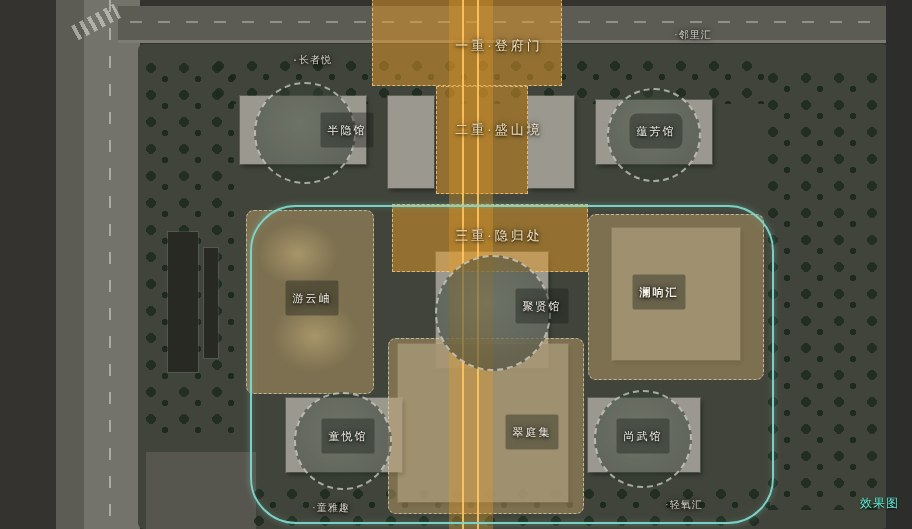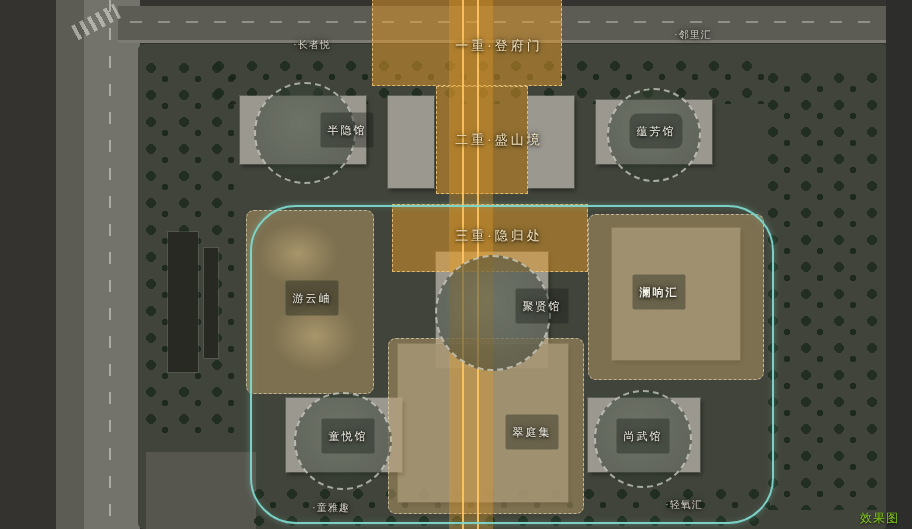--- a/index.html
+++ b/index.html
@@ -32,21 +32,21 @@
   .axisband{position:absolute;background:rgba(228,154,38,0.36);}
   .axisline{position:absolute;background:rgba(255,198,96,0.9);}
   .circle{position:absolute;border-radius:50%;border:2px dashed rgba(236,236,226,0.62);background:radial-gradient(circle at 45% 40%, rgba(64,78,62,0.5), rgba(40,48,40,0.55));}
   .teal{position:absolute;border:2px solid rgba(126,216,206,0.95);border-radius:46px;box-shadow:0 0 7px rgba(126,216,206,0.35), inset 0 0 7px rgba(126,216,206,0.18);}
   
   .lbl{position:absolute;transform:translate(-50%,-50%);white-space:nowrap;color:#f2efe4;
        text-shadow:0 1px 3px rgba(0,0,0,0.9),0 0 6px rgba(0,0,0,0.7);letter-spacing:2px;font-size:12px;}
   .axis-lbl{font-size:13px;color:#f3e2bb;letter-spacing:3px;}
   .venue{font-size:11px;background:rgba(22,26,20,0.38);padding:10px 7px;border-radius:2px;}
   .dot-lbl{font-size:10px;color:#d9d5c9;letter-spacing:1px;}
-  .watermark{position:absolute;right:13px;bottom:2px;font-size:12px;color:#84cc16;letter-spacing:1px;
+  .watermark{position:absolute;right:13px;bottom:17px;font-size:12px;color:#5eead4;letter-spacing:1px;
        font-family:"Liberation Sans",sans-serif;text-shadow:0 1px 2px rgba(0,0,0,0.8);}
 </style>
 </head>
 <body>
 
 <div id="scene">
 
   <div class="paving" style="left:56px;top:0;width:30px;height:529px;"></div>
   <div class="road" style="left:84px;top:0;width:56px;height:529px;"></div>
   <div class="lane" style="left:109px;top:0;width:2px;height:529px;"></div>
@@ -92,24 +92,24 @@
 
   <div class="circle" style="left:254px;top:82px;width:98px;height:98px;"></div>
   <div class="circle" style="left:607px;top:88px;width:90px;height:90px;"></div>
   <div class="circle" style="left:435px;top:255px;width:112px;height:112px;"></div>
   <div class="circle" style="left:294px;top:392px;width:94px;height:94px;"></div>
   <div class="circle" style="left:594px;top:390px;width:94px;height:94px;"></div>
 
   <div class="teal" style="left:250px;top:205px;width:520px;height:315px;"></div>
 
   <span class="lbl axis-lbl" style="left:499px;top:46px;">一重·登府门</span>
-  <span class="lbl axis-lbl" style="left:499px;top:140px;">二重·盛山境</span>
+  <span class="lbl axis-lbl" style="left:499px;top:130px;">二重·盛山境</span>
   <span class="lbl axis-lbl" style="left:499px;top:236px;">三重·隐归处</span>
 
-  <span class="lbl dot-lbl" style="left:312px;top:45px;">·长者悦</span>
+  <span class="lbl dot-lbl" style="left:312px;top:60px;font-family:Liberation Mono, monospace;">·长者悦</span>
   <span class="lbl dot-lbl" style="left:693px;top:35px;">·邻里汇</span>
   <span class="lbl dot-lbl" style="left:331px;top:508px;">·童雅趣</span>
   <span class="lbl dot-lbl" style="left:684px;top:505px;font-family:Liberation Serif, serif;">·轻氧汇</span>
 
   <span class="lbl venue" style="left:347px;top:130px;">半隐馆</span>
   <span class="lbl venue" style="left:656px;top:131px;border-radius:8px;">蕴芳馆</span>
   <span class="lbl venue" style="left:312px;top:298px;">游云岫</span>
   <span class="lbl venue" style="left:522px;top:306px;margin-left:20px;">聚贤馆</span>
   <span class="lbl venue" style="left:659px;top:292px;font-weight:bold;">澜响汇</span>
   <span class="lbl venue" style="left:348px;top:436px;">童悦馆</span>

